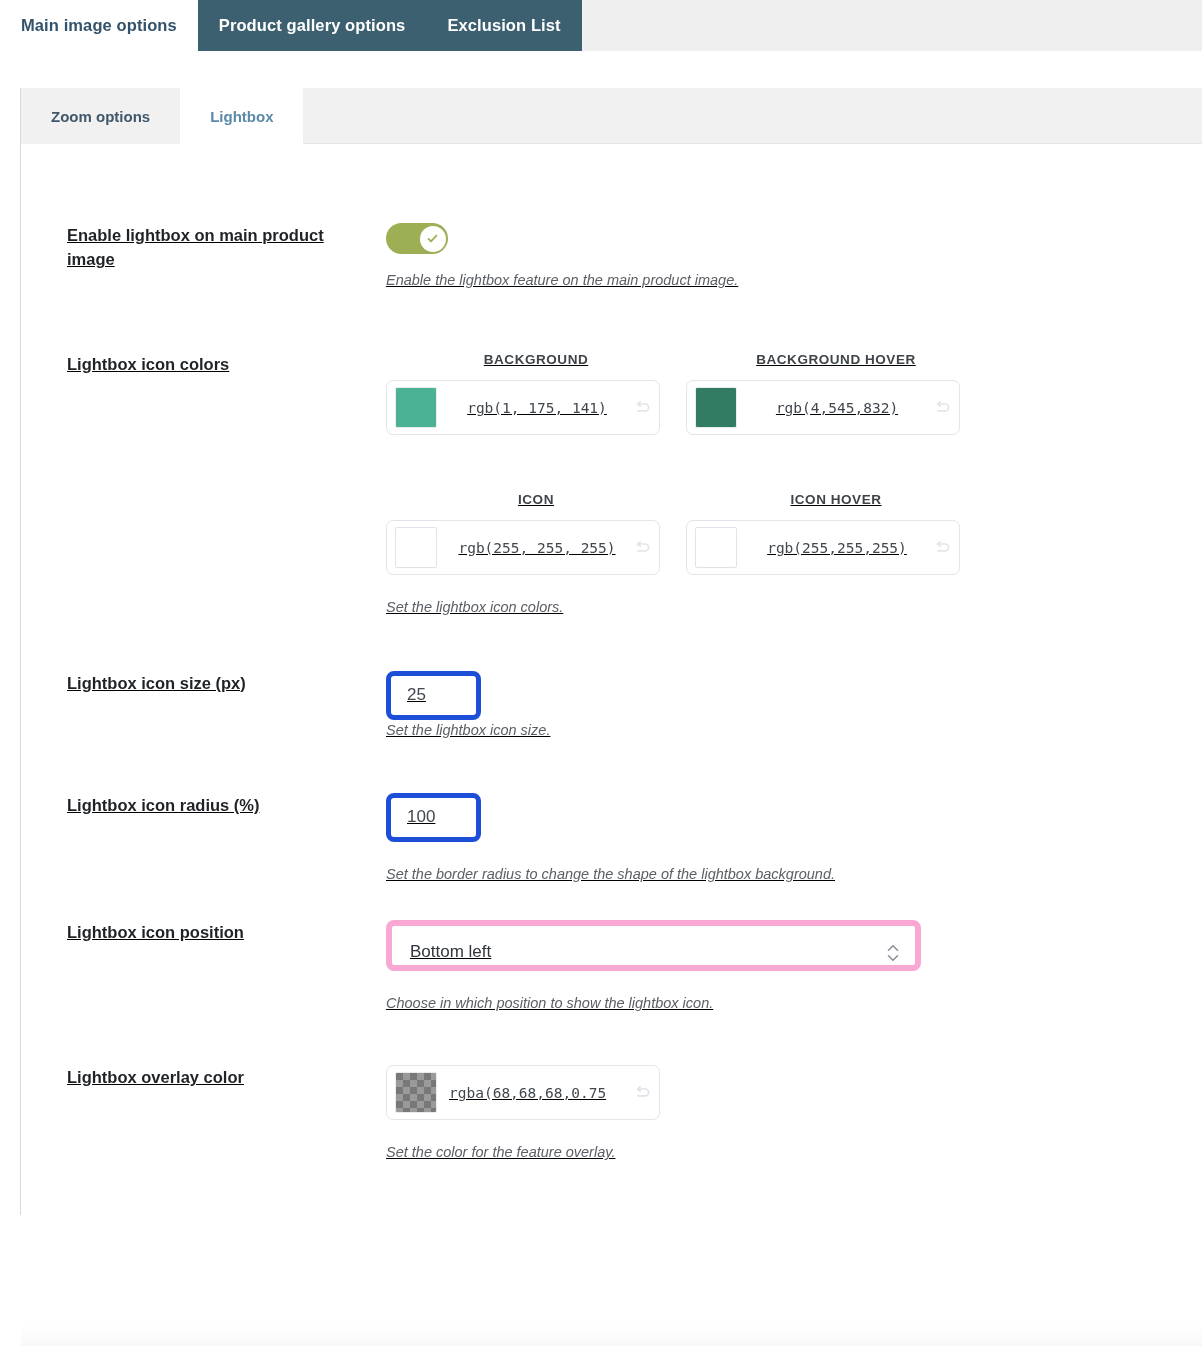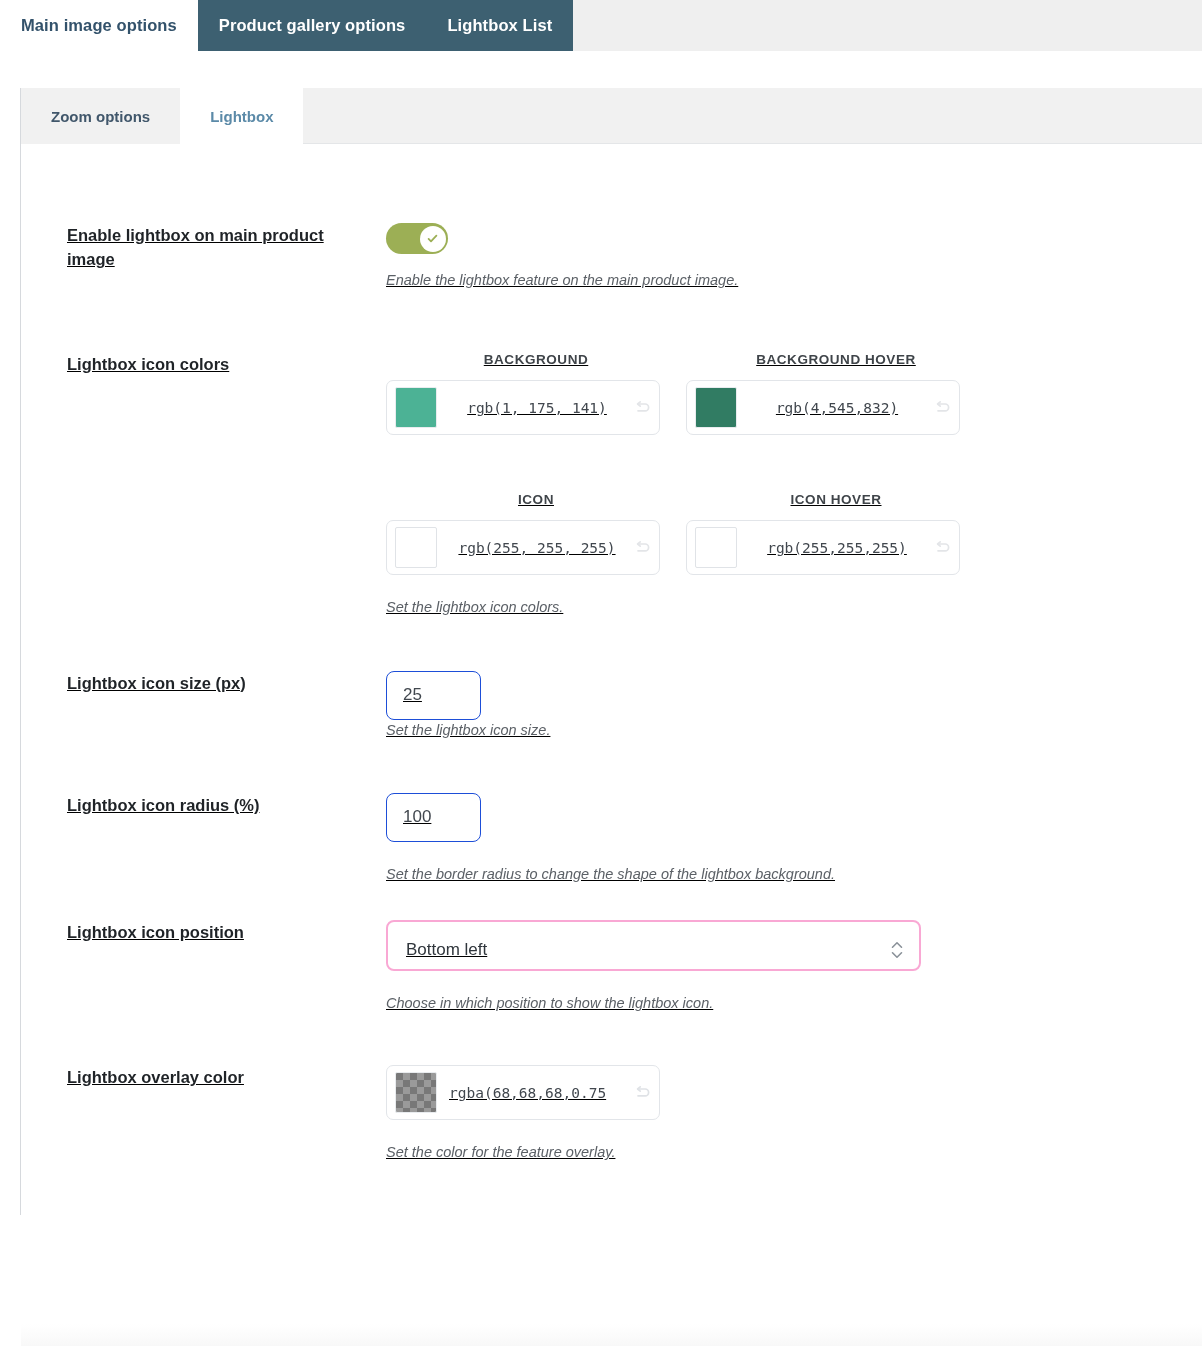--- a/index.html
+++ b/index.html
@@ -120,35 +120,35 @@
   .resetbtn {
     width: 34px; flex: 0 0 34px; height: 100%;
     display: flex; align-items: center; justify-content: center;
     cursor: pointer;
   }
   .resetbtn svg { display: block; }
 
   
   .numinput {
     width: 95px; height: 49px;
-    border: 1px solid #1d4ed8; border-radius: 8px;
+    border: 5px solid #1d4ed8; border-radius: 8px;
     background: #fff;
     display: flex; align-items: center;
     padding-left: 16px;
     font-size: 17px; color: #41474e;
     cursor: text;
   }
 
   
   .selectbox {
     width: 535px; height: 51px;
-    border: 2px solid #f9a8d4; border-radius: 8px;
+    border: 6px solid #f9a8d4; border-radius: 8px;
     background: #fff;
-    display: flex; align-items: center;
-    padding: 8px 14px 0 18px;
+    display: flex; align-items: flex-start;
+    padding: 16px 14px 0 18px;
     cursor: pointer;
   }
   .selectbox .sel-val { flex: 1 1 auto; font-size: 17px; color: #30363c; }
   .selectbox .sel-arrows { flex: 0 0 16px; display:flex; align-items:center; justify-content:center; }
 
   .bottom-fade {
     position: absolute; left: 21px; bottom: 0; width: 1181px; height: 22px;
     background: linear-gradient(to bottom, #ffffff 0%, #fbfbfb 60%, #f8f8f8 100%);
   }
 </style>
@@ -158,21 +158,21 @@
 <div id="root">
 
   <div class="outer-tabbar">
     <div class="otab active">
       <span>Main image options</span>
     </div>
     <div class="otab inactive">
       <span>Product gallery options</span>
     </div>
     <div class="otab inactive">
-      <span>Lightbox List</span>
+      <span>Exclusion List</span>
     </div>
     <div class="otab-spacer"></div>
   </div>
 
   <div class="panel">
 
     <div class="inner-tabbar">
       <div class="itab inactive">
         <span>Zoom options</span>
       </div>

